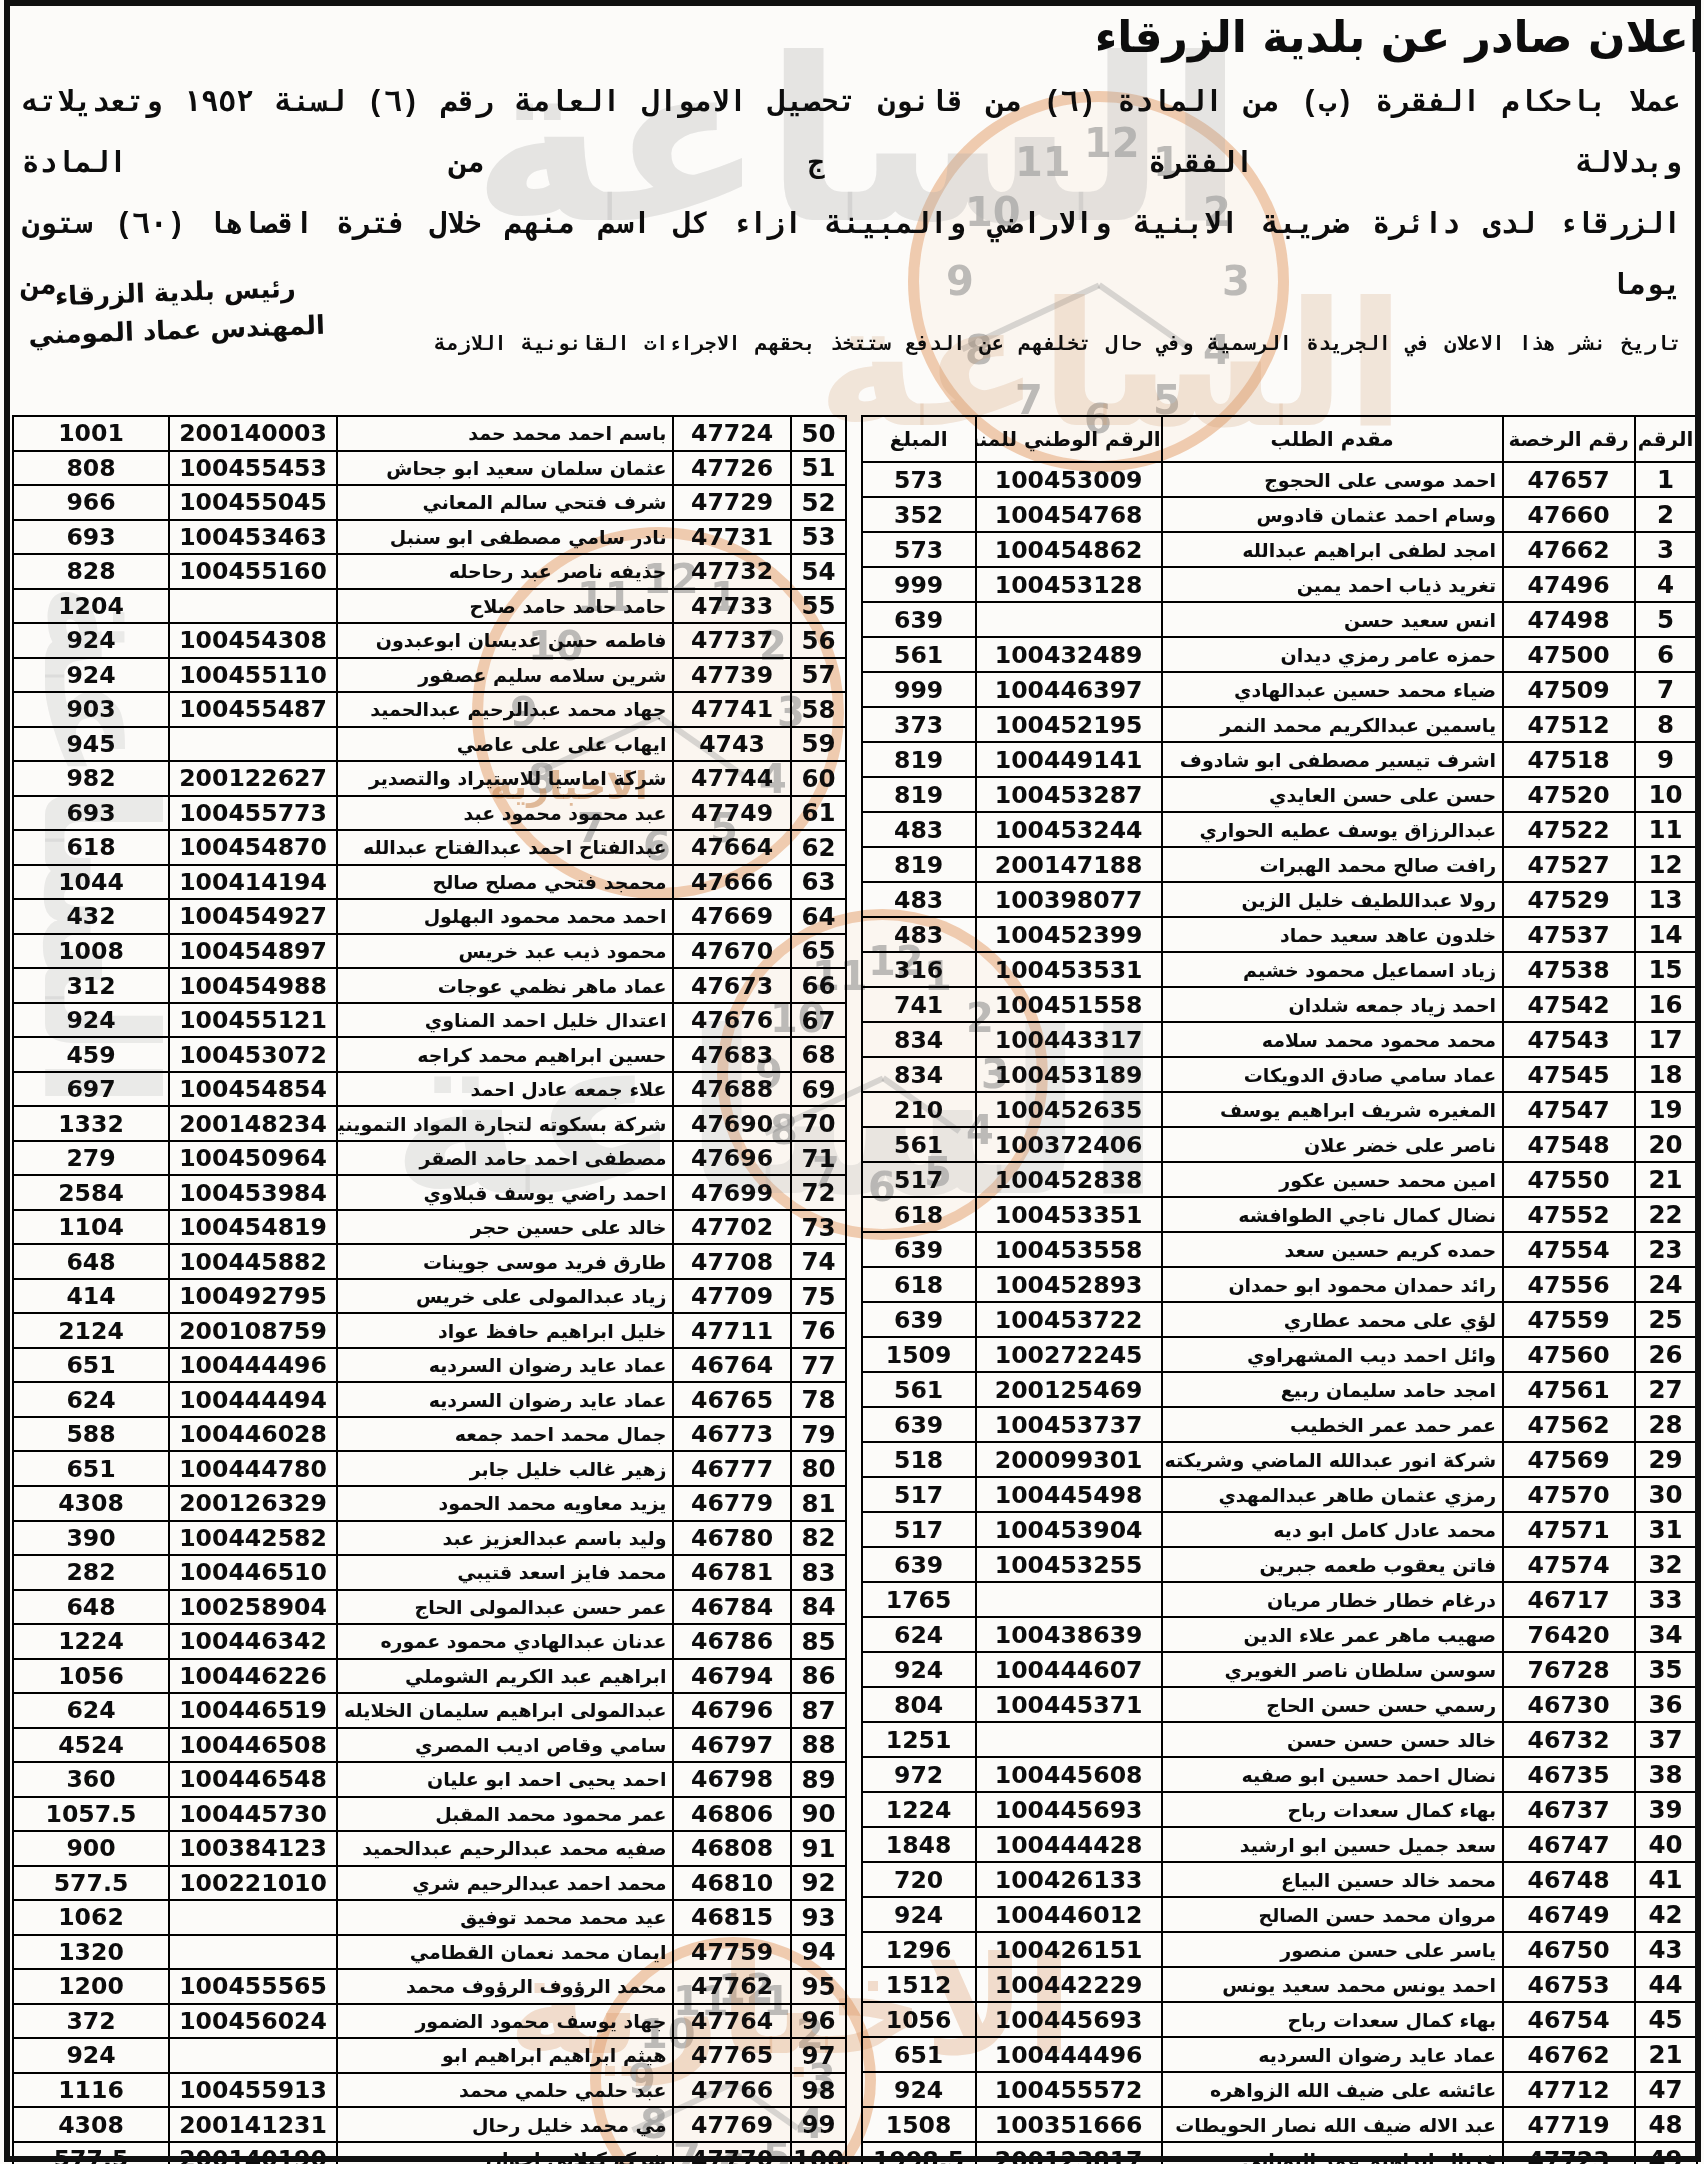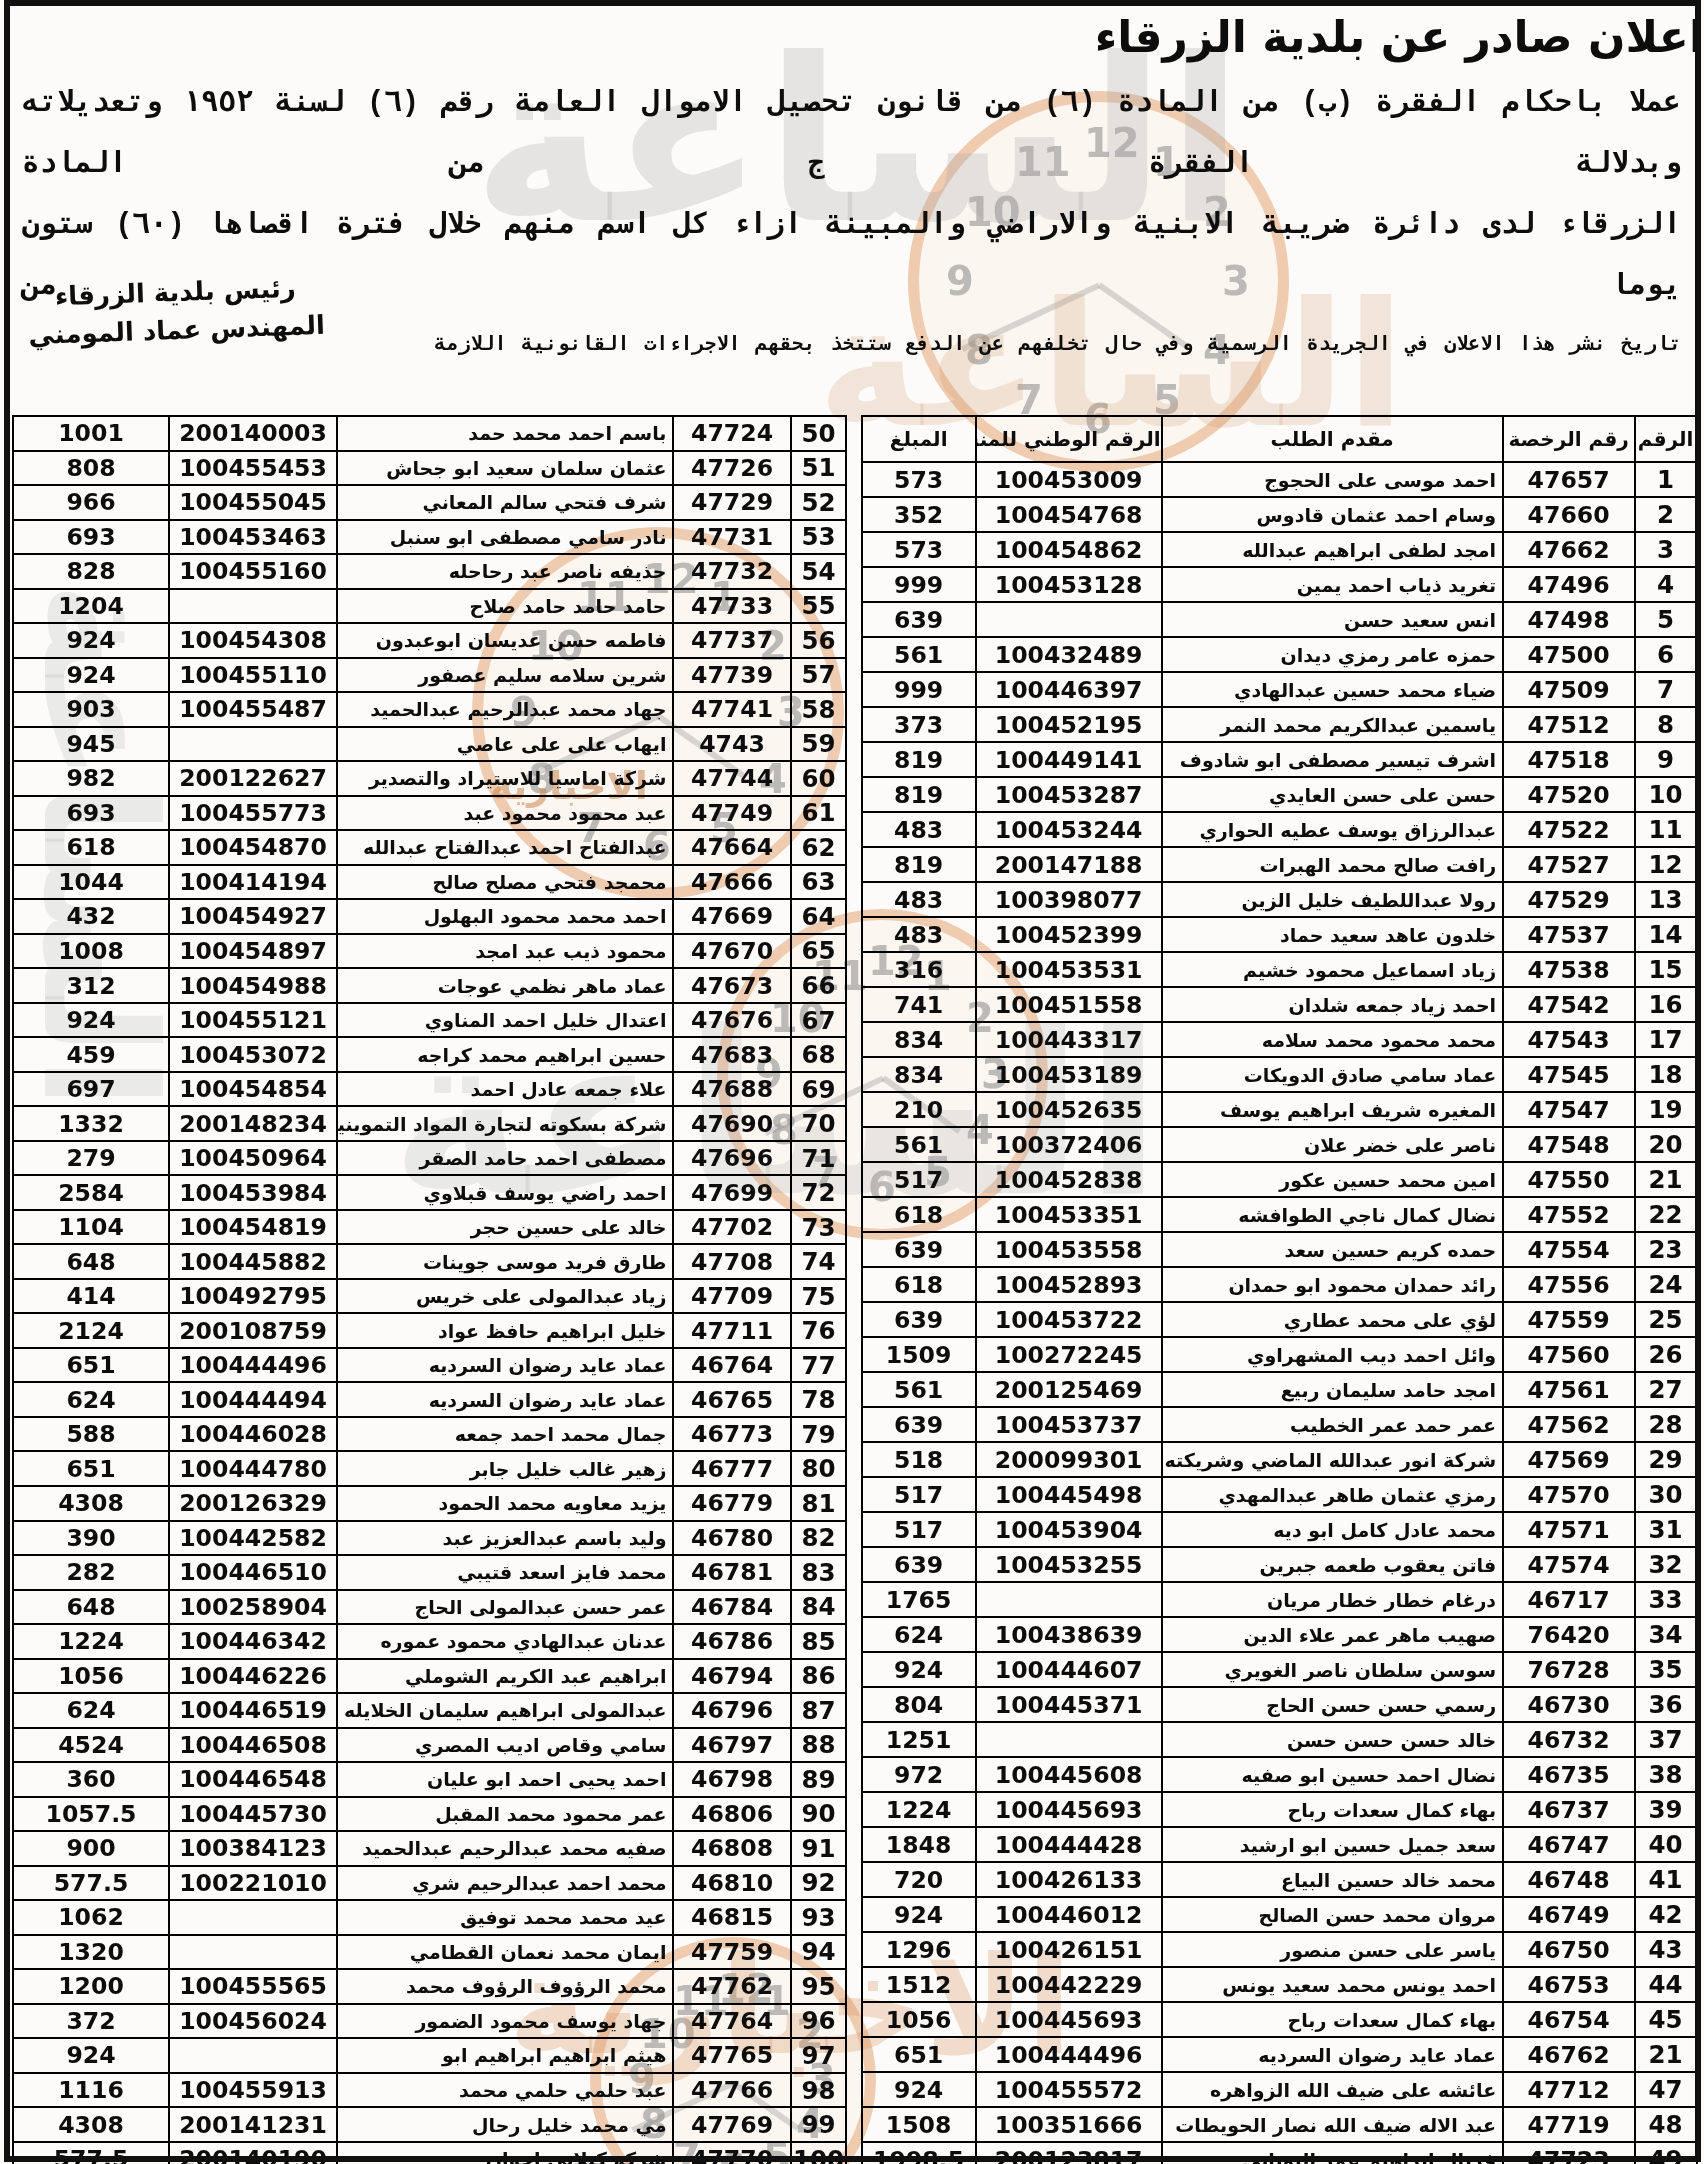--- a/index.html
+++ b/index.html
@@ -611,21 +611,21 @@
             <tr>
               <td class="c0">64</td>
               <td class="c1">47669</td>
               <td class="c2">احمد محمد محمود البهلول</td>
               <td class="c3">100454927</td>
               <td class="c4">432</td>
             </tr>
             <tr>
               <td class="c0">65</td>
               <td class="c1">47670</td>
-              <td class="c2">محمود ذيب عبد امجد</td>
+              <td class="c2">محمود ذيب عبد خريس</td>
               <td class="c3">100454897</td>
               <td class="c4">1008</td>
             </tr>
             <tr>
               <td class="c0">66</td>
               <td class="c1">47673</td>
               <td class="c2">عماد ماهر نظمي عوجات</td>
               <td class="c3">100454988</td>
               <td class="c4">312</td>
             </tr>

